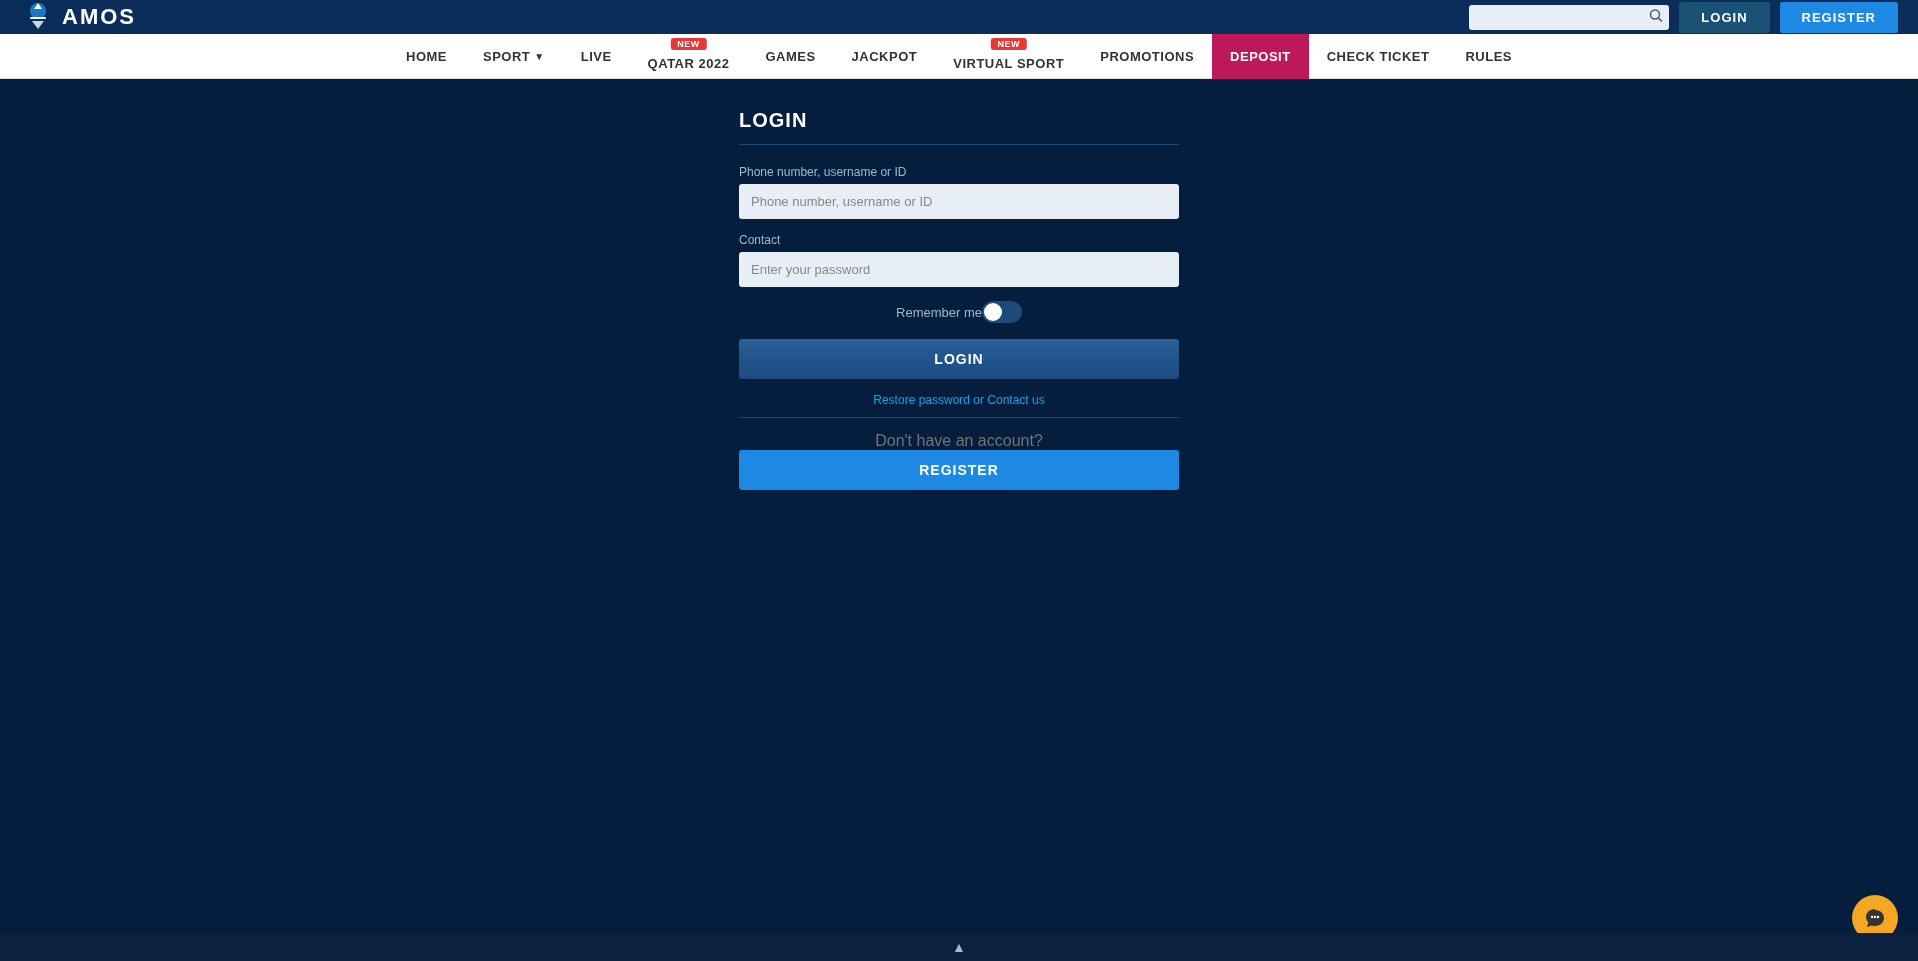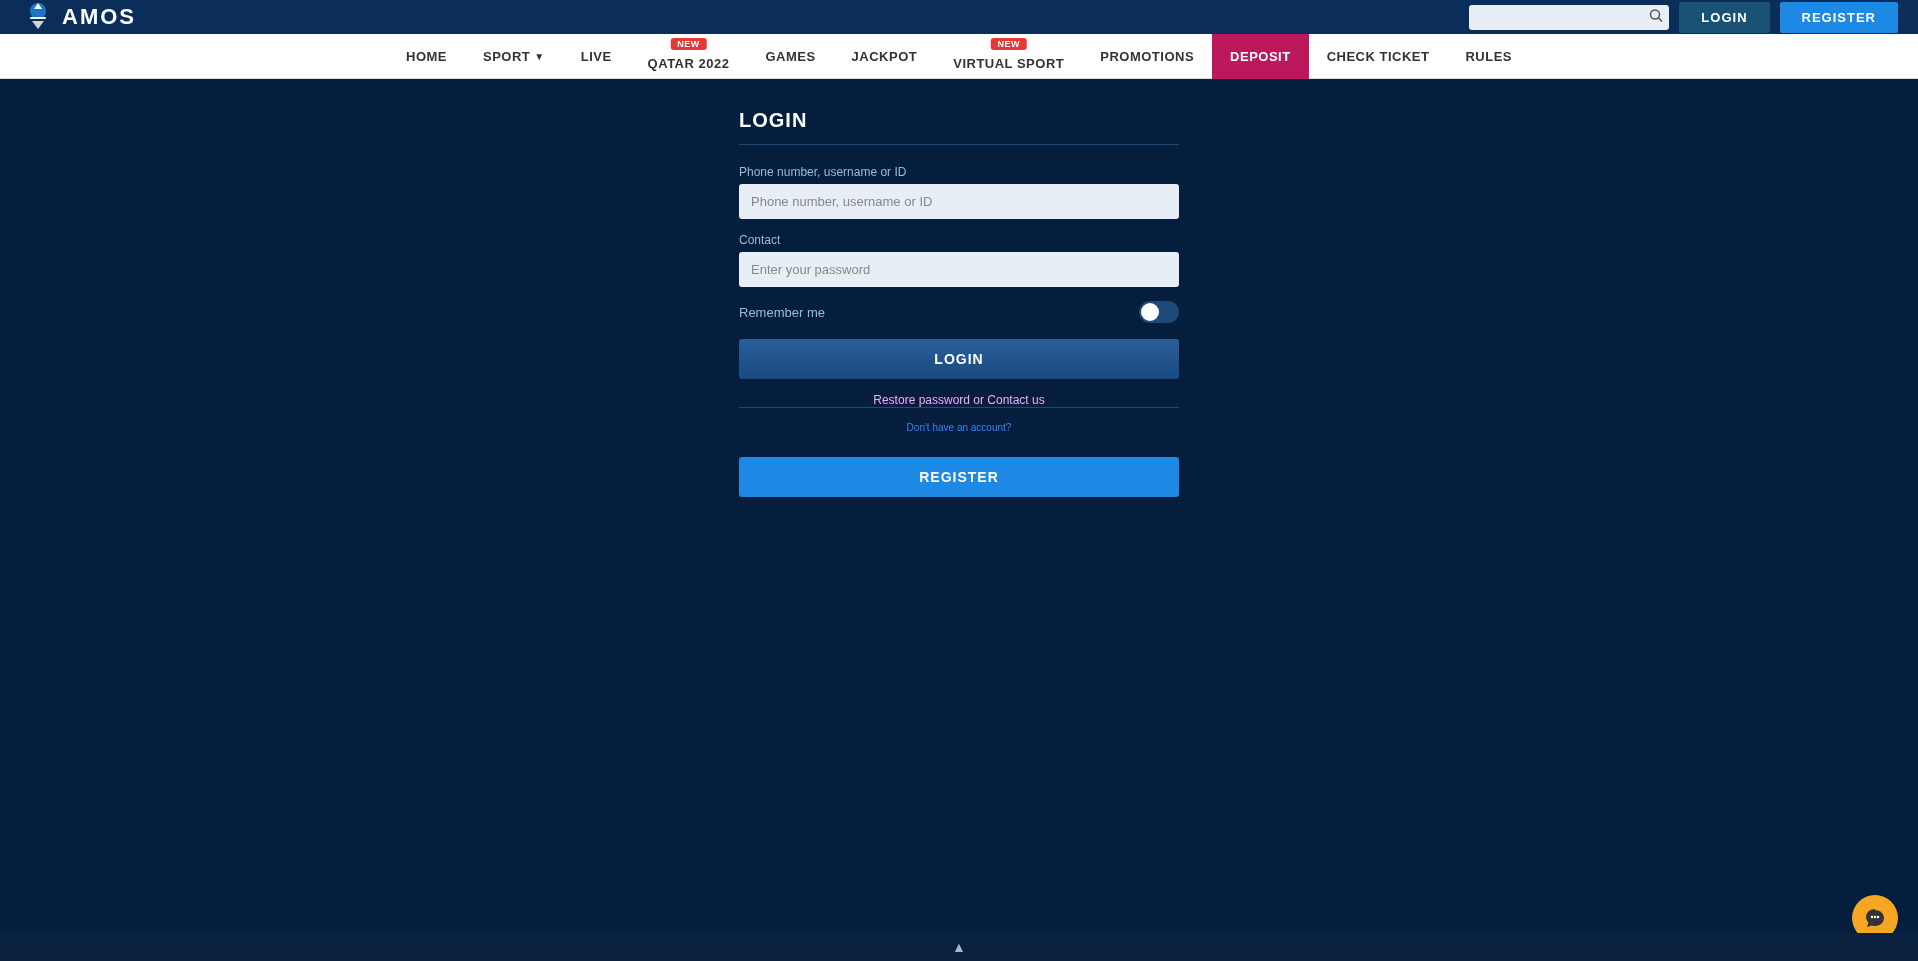--- a/index.html
+++ b/index.html
@@ -173,21 +173,21 @@
       color: #555;
       margin-bottom: 14px;
       outline: none;
     }
     .form-input::placeholder {
       color: #888;
     }
     .remember-row {
       display: flex;
       align-items: center;
-      justify-content: space-between;
+      justify-content: center;
       margin-bottom: 16px;
     }
     .remember-label {
       font-size: 13px;
       color: #a0b8d0;
     }
     
     .toggle {
       width: 40px;
       height: 22px;
@@ -215,33 +215,34 @@
       font-weight: bold;
       letter-spacing: 1px;
       cursor: pointer;
       border-radius: 3px;
       text-transform: uppercase;
       margin-bottom: 14px;
     }
     .restore-link {
       text-align: center;
       font-size: 12px;
-      color: #f0abfc;
-      cursor: pointer;
+      color: #0ea5e9;
+      cursor: pointer;
+      margin-bottom: 10px;
     }
     .form-divider {
       border: none;
       border-top: 1px solid #1e4a7a;
       margin-bottom: 14px;
     }
     .no-account {
       text-align: center;
-      font-size: 10px;
-      color: #3b82f6;
-      margin-bottom: 24px;
+      font-size: 16px;
+      color: #737373;
+      margin-bottom: 0;
     }
     .btn-register-form {
       width: 100%;
       background: #1e88e5;
       color: #fff;
       border: none;
       padding: 12px;
       font-size: 14px;
       font-weight: bold;
       letter-spacing: 1px;

